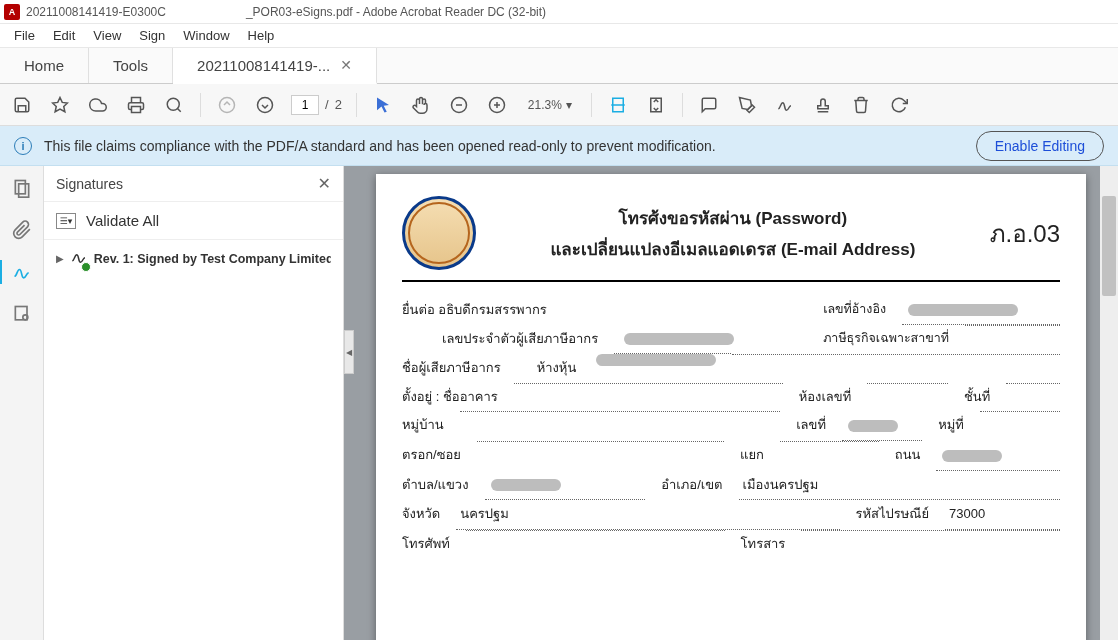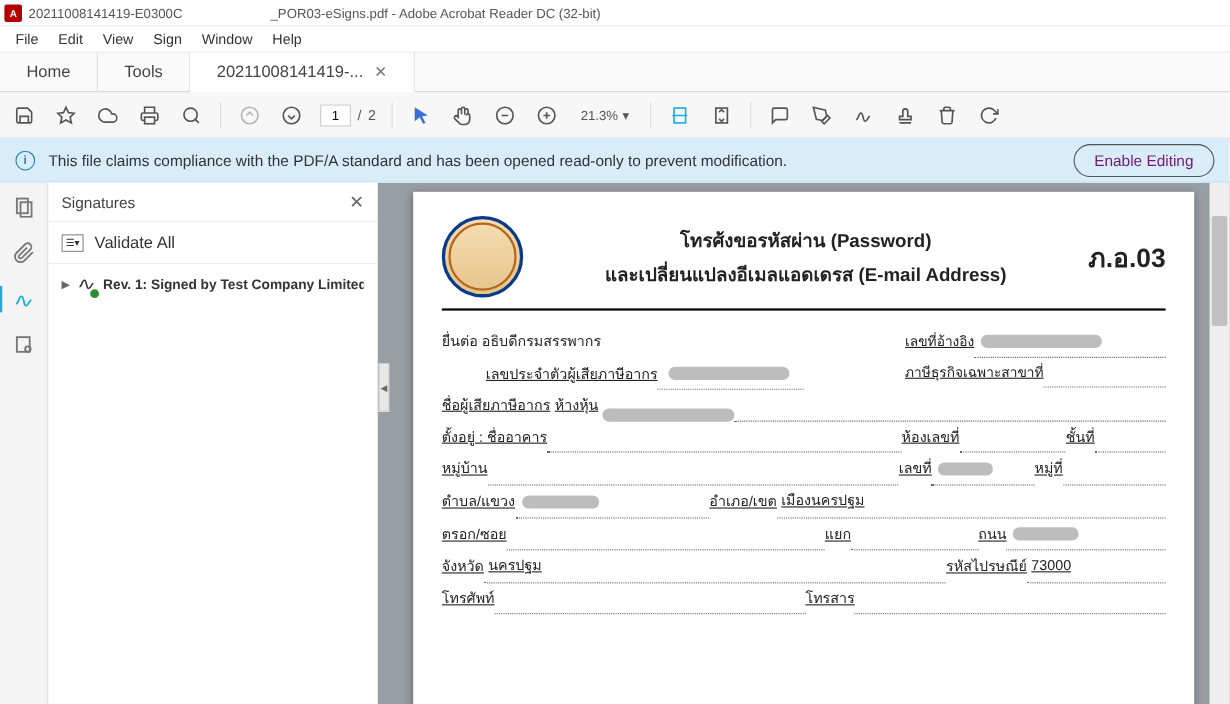--- a/index.html
+++ b/index.html
@@ -16,21 +16,21 @@
 .toolbar { height:42px; display:flex; align-items:center; padding:0 10px; gap:14px; border-bottom:1px solid #ddd; background:#f7f7f7; }
 .toolbar .tbtn { width:24px; height:24px; display:flex; align-items:center; justify-content:center; color:#555; cursor:pointer; }
 .toolbar .tbtn svg { width:18px; height:18px; }
 .toolbar .sep { width:1px; height:24px; background:#ddd; }
 .toolbar .pagebox { display:flex; align-items:center; gap:6px; font-size:13px; color:#555; }
 .toolbar .pagebox input { width:28px; height:20px; text-align:center; border:1px solid #ccc; font-size:12px; }
 .toolbar .zoomlabel { font-size:12px; color:#555; padding:0 4px; border:1px solid transparent; display:flex; align-items:center; gap:4px; }
 .infobar { height:40px; background:#d9ecf9; display:flex; align-items:center; padding:0 14px; gap:12px; border-bottom:1px solid #c3dff0; }
 .infobar .info-icon { width:18px; height:18px; border:1.5px solid #2c7db8; border-radius:50%; display:flex; align-items:center; justify-content:center; color:#2c7db8; font-size:11px; font-weight:bold; }
 .infobar .msg { flex:1; font-size:14px; color:#333; }
-.infobar .enable-btn { border:1.5px solid #555; border-radius:20px; padding:6px 18px; font-size:14px; color:#701a75; background:#d9ecf9; cursor:pointer; }
+.infobar .enable-btn { border:1.5px solid #555; border-radius:20px; padding:6px 18px; font-size:14px; color:#1d4ed8; background:#d9ecf9; cursor:pointer; }
 .workspace { display:flex; height:calc(100% - 166px); }
 .leftrail { width:44px; background:#f4f4f4; border-right:1px solid #ddd; display:flex; flex-direction:column; align-items:center; padding-top:10px; gap:18px; }
 .leftrail .railbtn { width:24px; height:24px; display:flex; align-items:center; justify-content:center; color:#777; cursor:pointer; position:relative; }
 .leftrail .railbtn.active { color:#1baee3; }
 .leftrail .railbtn.active::after { content:""; position:absolute; left:-10px; top:0; bottom:0; width:2px; background:#1baee3; }
 .sidepanel { width:300px; border-right:1px solid #ddd; background:#fff; display:flex; flex-direction:column; }
 .sidepanel .hdr { height:36px; display:flex; align-items:center; justify-content:space-between; padding:0 12px; font-size:14px; color:#444; border-bottom:1px solid #eee; }
 .sidepanel .hdr .x { cursor:pointer; font-size:16px; color:#666; }
 .sidepanel .validate-row { display:flex; align-items:center; padding:10px 12px; gap:10px; border-bottom:1px solid #eee; }
 .sidepanel .validate-row .vicon { width:20px; height:16px; border:1px solid #888; display:flex; align-items:center; justify-content:center; font-size:9px; }
@@ -40,23 +40,23 @@
 .sidepanel .sigitem .sigicon { position:relative; }
 .sidepanel .sigitem .sigicon .badge { position:absolute; bottom:-3px; right:-3px; width:10px; height:10px; background:#2a8f2a; border-radius:50%; border:1px solid #fff; }
 .docarea { flex:1; background:#999ea3; overflow:auto; position:relative; display:flex; justify-content:center; padding-top:8px; }
 .page { width:710px; min-height:980px; background:#fff; box-shadow:0 2px 8px rgba(0,0,0,.4); padding:22px 26px; font-family:"Tahoma",sans-serif; color:#222; }
 .page .dochdr { display:flex; align-items:center; gap:14px; border-bottom:2px solid #000; padding-bottom:10px; }
 .page .seal { width:74px; height:74px; border-radius:50%; border:3px solid #0a3a8a; display:flex; align-items:center; justify-content:center; background:linear-gradient(#f5deb3,#e6c48a); position:relative; }
 .page .seal::after { content:""; width:58px; height:58px; border-radius:50%; border:2px solid #b5651d; position:absolute; }
 .page .doctitle { flex:1; text-align:center; }
 .page .doctitle .l1 { font-size:17px; font-weight:bold; }
 .page .doctitle .l2 { font-size:17px; font-weight:bold; margin-top:4px; }
-.page .doccode { font-size:24px; font-weight:bold; }
+.page .doccode { font-size:24px; font-weight:normal; }
 .page .formbody { padding-top:14px; font-size:13px; line-height:2.2; }
-.page .formbody .row { display:flex; gap:0; align-items:flex-end; white-space:nowrap;text-decoration:underline; }
+.page .formbody .row { display:flex; gap:16px; align-items:flex-start; white-space:nowrap; }
 .page .formbody .label { }
 .page .formbody .dotline { border-bottom:1px dotted #666; flex:1; min-width:20px; position:relative; }
 .page .formbody .val { padding:0 4px; }
 .page .formbody .redact { display:inline-block; height:12px; background:#bdbdbd; border-radius:6px; vertical-align:middle; }
 .page .toprow { display:flex; justify-content:space-between; }
 .page .topleft { width:50%; }
 .page .topright { width:36%; font-size:12.5px; }
 .scrollbar { position:absolute; right:0; top:0; width:18px; height:100%; background:#eee; }
 .scrollbar .thumb { position:absolute; top:30px; left:2px; right:2px; height:100px; background:#c1c1c1; border-radius:2px; }
 .collapser { position:absolute; left:344px; top:330px; width:10px; height:44px; background:#e8e8e8; border:1px solid #ccc; display:flex; align-items:center; justify-content:center; font-size:8px; color:#666; cursor:pointer; z-index:5; }
@@ -322,36 +322,36 @@
         <div class="row">
           <span class="label">หมู่บ้าน</span>
             <span class="dotline"></span>
           <span class="label">เลขที่</span>
             <span class="dotline" style="flex:.25;"><span class="redact" style="width:50px;margin-left:6px;"></span></span>
           <span class="label">หมู่ที่</span>
             <span class="dotline" style="flex:.25;"></span>
         </div>
 
         <div class="row">
+          <span class="label">ตรอก/ซอย</span>
+            <span class="dotline"></span>
+          <span class="label">แยก</span>
+            <span class="dotline" style="flex:.4;"></span>
+          <span class="label">ถนน</span>
+            <span class="dotline" style="flex:.5;"><span class="redact" style="width:60px;margin-left:6px;"></span></span>
+        </div>
+
+        <div class="row">
           <span class="label">ตำบล/แขวง</span>
             <span class="dotline" style="flex:.5;"><span class="redact" style="width:70px;margin-left:6px;"></span></span>
           <span class="label">อำเภอ/เขต</span>
             <span class="dotline"><span class="val">เมืองนครปฐม</span></span>
         </div>
 
         <div class="row">
-          <span class="label">ตรอก/ซอย</span>
-            <span class="dotline"></span>
-          <span class="label">แยก</span>
-            <span class="dotline" style="flex:.4;"></span>
-          <span class="label">ถนน</span>
-            <span class="dotline" style="flex:.5;"><span class="redact" style="width:60px;margin-left:6px;"></span></span>
-        </div>
-
-        <div class="row">
           <span class="label">จังหวัด</span>
             <span class="dotline"><span class="val">นครปฐม</span></span>
           <span class="label">รหัสไปรษณีย์</span>
             <span class="dotline" style="flex:.3;"><span class="val">73000</span></span>
         </div>
 
         <div class="row">
           <span class="label">โทรศัพท์</span>
             <span class="dotline"></span>
           <span class="label">โทรสาร</span>

